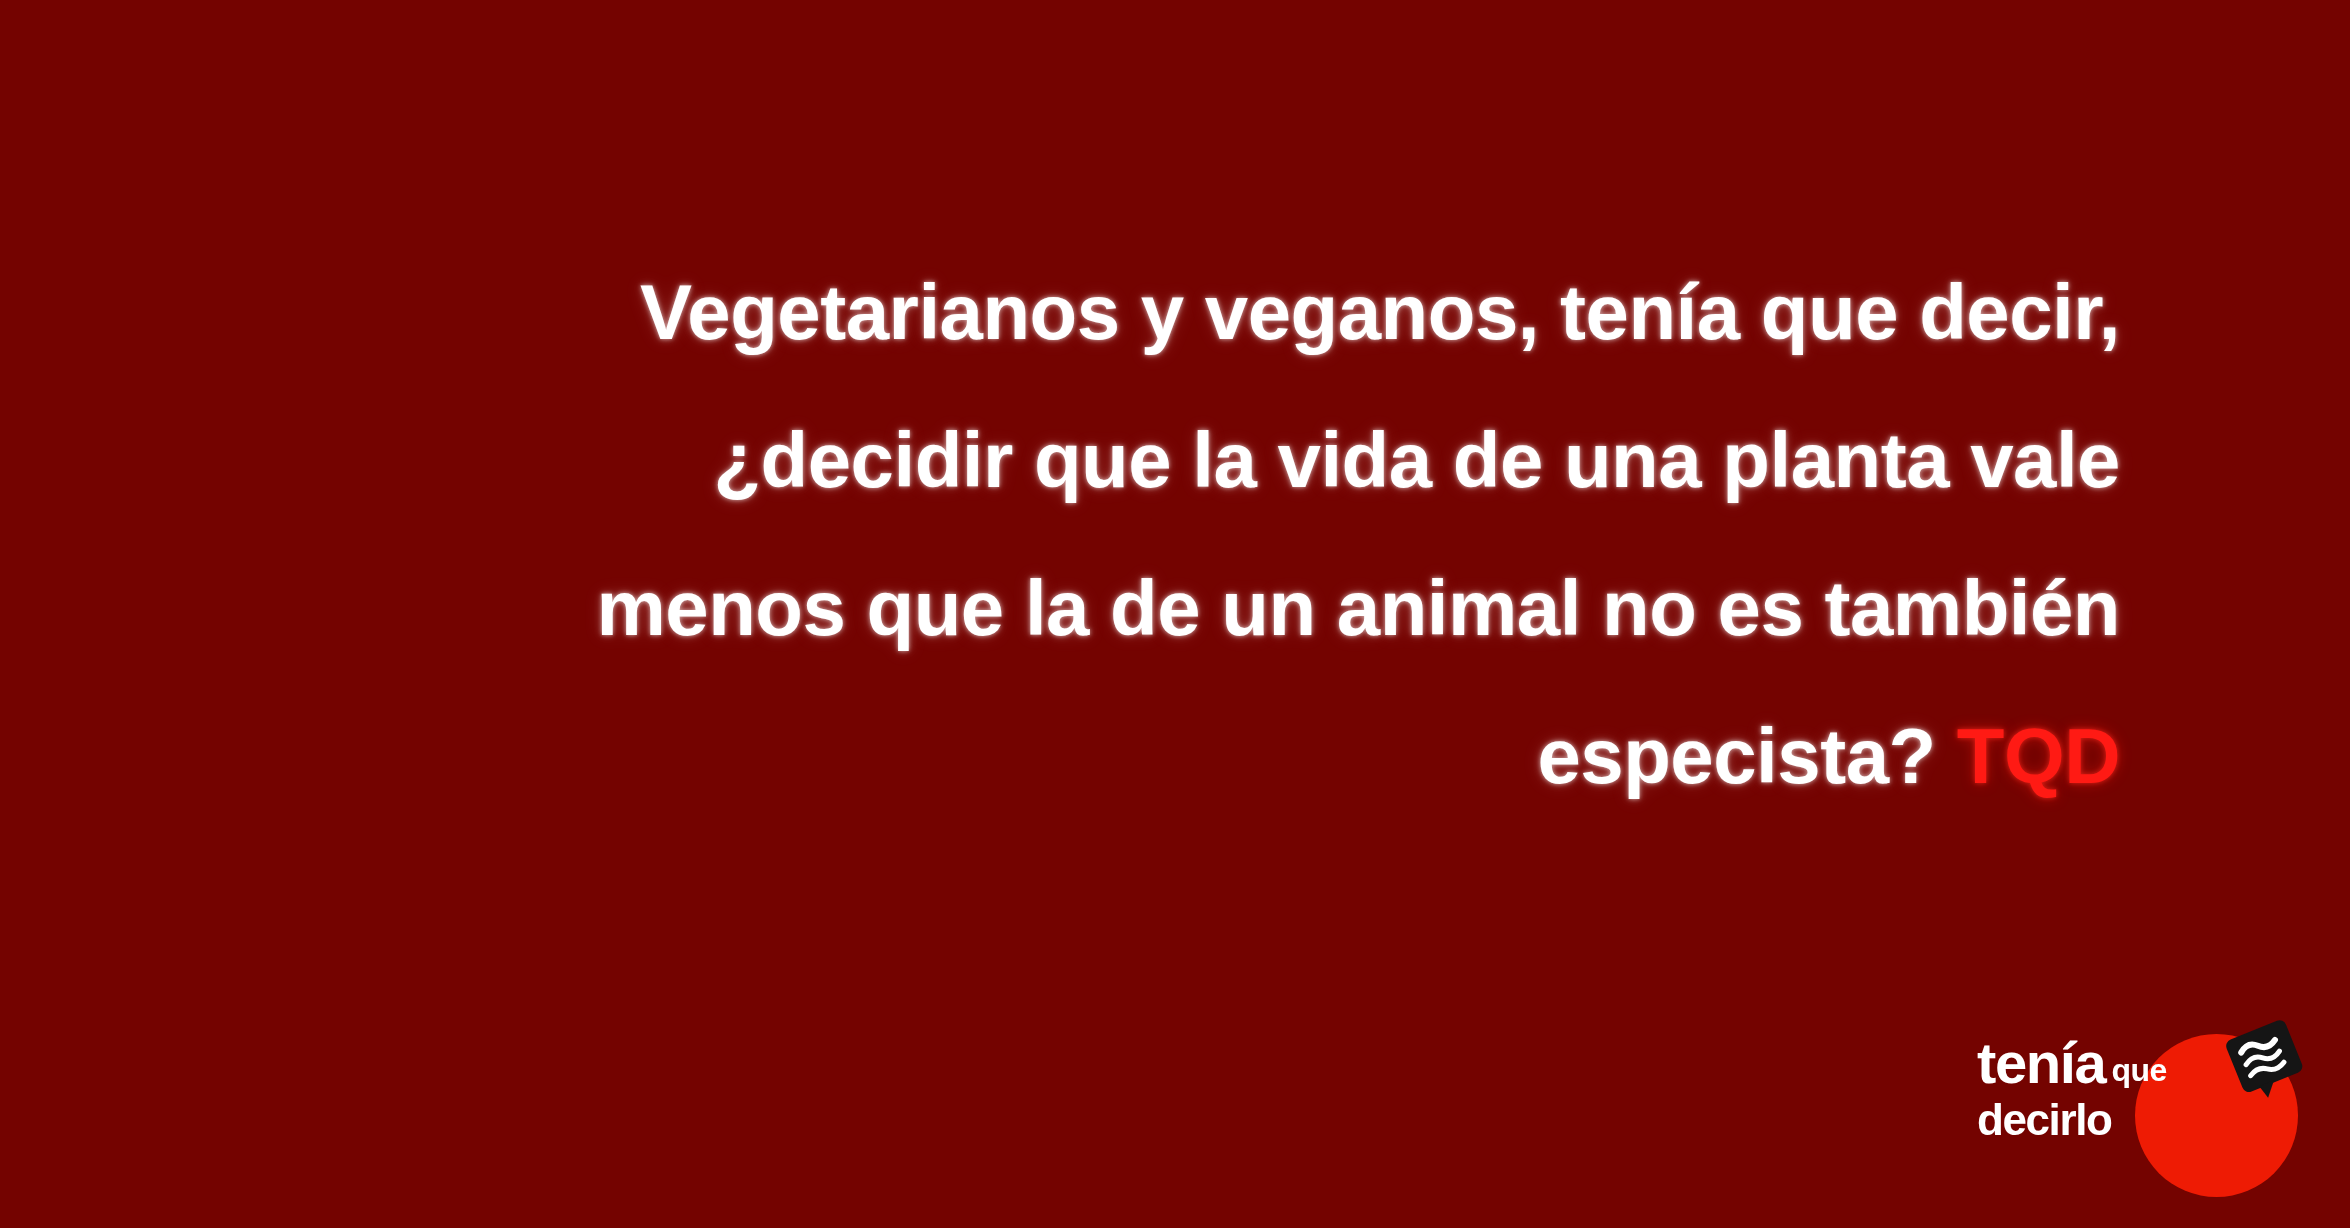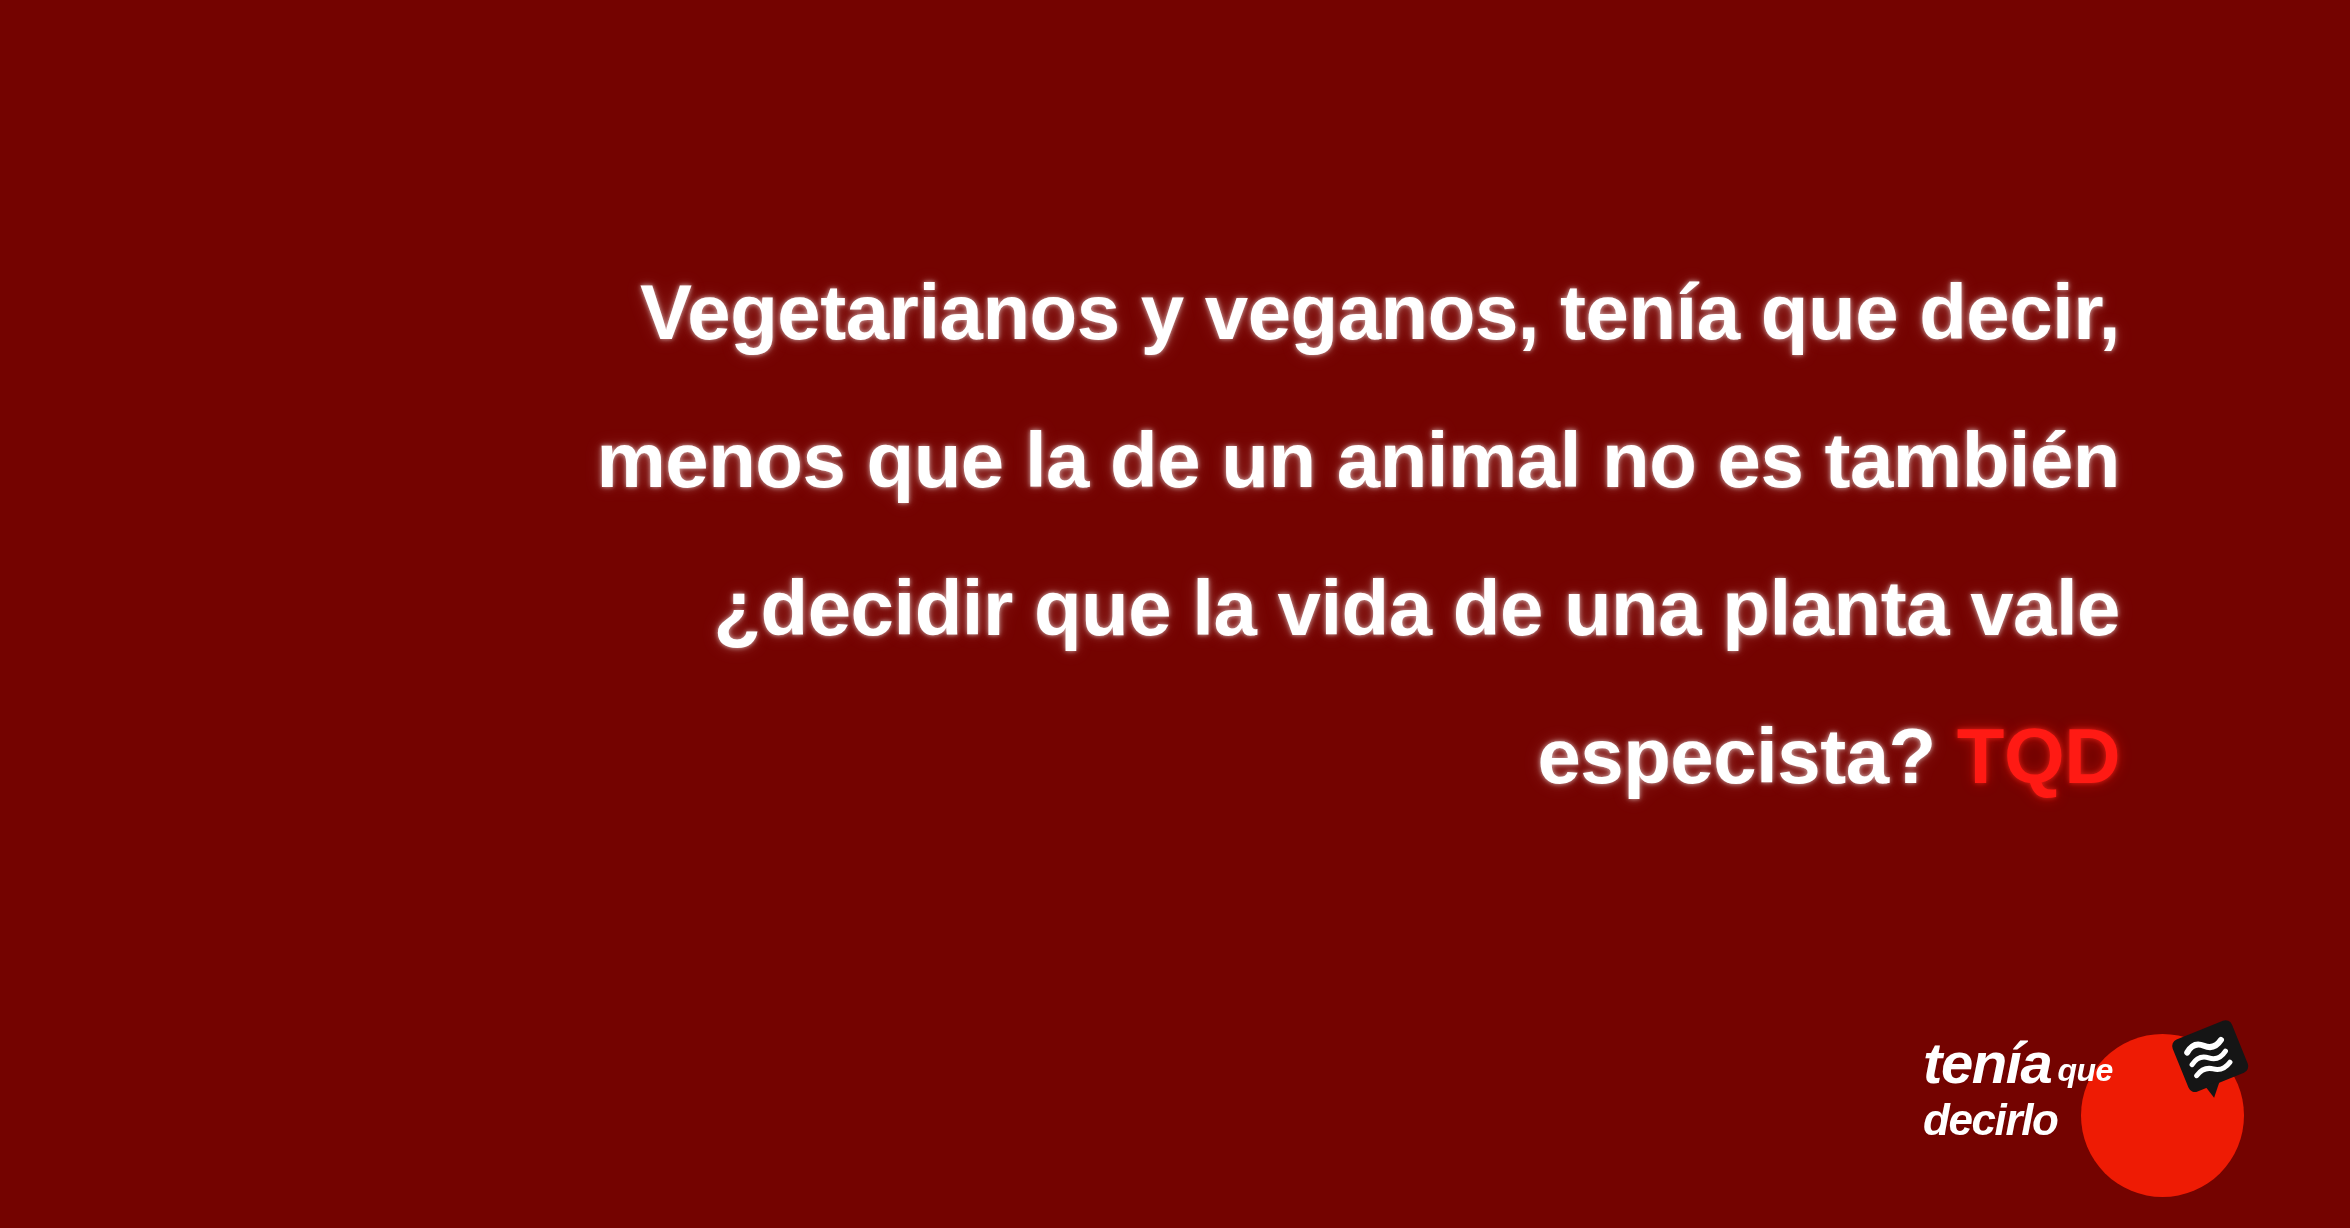--- a/index.html
+++ b/index.html
@@ -46,25 +46,24 @@
     color: #ff1a14;
     font-weight: bold;
     text-shadow:
        0 0 5px rgba(255,40,30,0.70),
        0 0 14px rgba(255,30,20,0.45);
   }
 
   
   #brand-logo {
     position: absolute;
-    left: 1913px;
+    left: 1967px;
     top: 1012px;
     width: 320px;
     height: 200px;
-    font-style: italic;
   }
 
   #brand-circle {
     position: absolute;
     left: 168px;
     top: 22px;
     width: 163px;
     height: 163px;
     border-radius: 50%;
     background: #ee1b04;
@@ -124,22 +123,22 @@
     height: 92px;
   }
 </style>
 </head>
 <body>
 
 <div id="canvas">
 
   <div id="quote">
     <span class="quote-line">Vegetarianos y veganos, tenía que decir,</span>
+    <span class="quote-line">¿decidir que la vida de una planta vale</span>
     <span class="quote-line">menos que la de un animal no es también</span>
-    <span class="quote-line">¿decidir que la vida de una planta vale</span>
     <span class="quote-line"><span>especista? </span><span class="tqd-mark">TQD</span></span>
   </div>
 
   <div id="brand-logo">
 
     <div id="brand-circle"></div>
 
     <div id="brand-wordmark">
       <div class="brand-row" id="brand-line-1"><span>tenía</span><span id="brand-que">que</span></div>
       <div class="brand-row" id="brand-line-2">decirlo</div>

